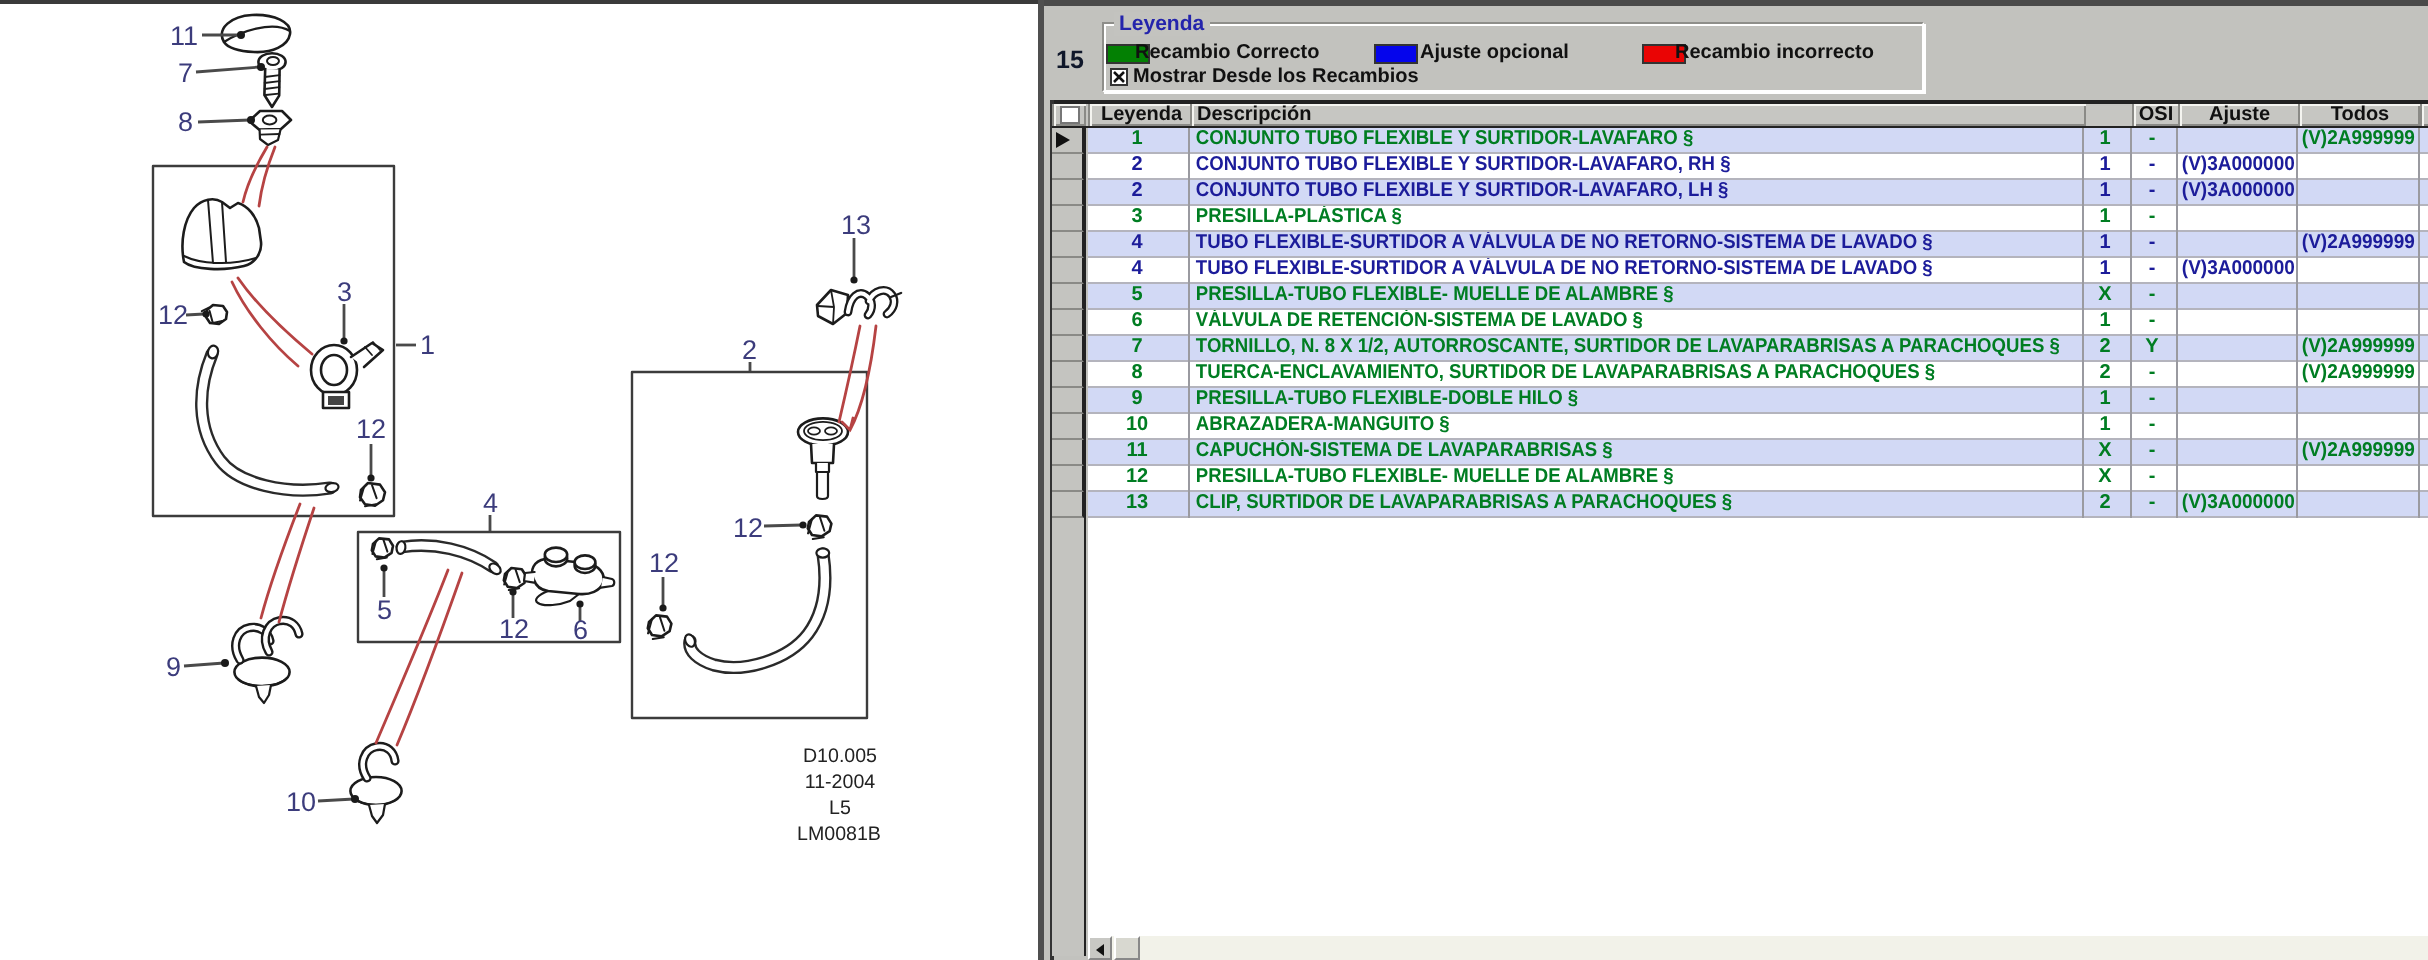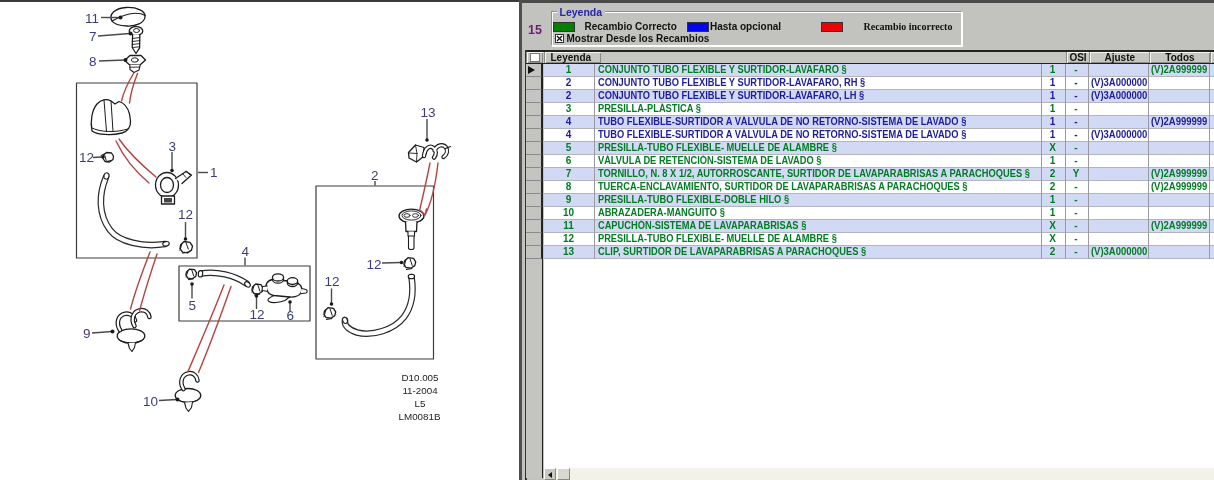--- a/index.html
+++ b/index.html
@@ -1,21 +1,21 @@
 <!DOCTYPE html>
 <html><head><meta charset="utf-8">
 <style>
   html,body{margin:0;padding:0;}
   #root{position:relative;width:1214px;height:480px;background:#fff;overflow:hidden;
         font-family:"Liberation Sans",sans-serif;}
   #topline{position:absolute;left:0;top:0;width:519px;height:1.5px;background:#3a3a3a;}
   #divider{position:absolute;left:519px;top:0;width:2.5px;height:480px;background:#4f4f4f;}
   #right{position:absolute;left:521.5px;top:0;width:692.5px;height:480px;background:#c2c2be;}
   #rtop{position:absolute;left:0;top:0;width:692.5px;height:3px;background:#4a4a4a;}
-  #num15{position:absolute;left:6.5px;top:22.5px;font-size:12.5px;font-weight:bold;color:#701a75;}
+  #num15{position:absolute;left:6.5px;top:22.5px;font-size:12.5px;font-weight:bold;color:#0f172a;}
   #gbox{position:absolute;left:29px;top:10.5px;width:409px;height:33px;
         border:1px solid #8e8e8a;border-right-color:#fff;border-bottom-color:#fff;
         box-shadow:inset 1px 1px 0 #fff, 1px 1px 0 #fff;}
   #gbox .title{position:absolute;left:5px;top:-6px;background:#c3c3bf;padding:0 3px;
         font-size:10.5px;font-weight:bold;color:#2424ac;}
   .sw{position:absolute;top:10px;width:20px;height:8.5px;border:1px solid #333;}
   .swt{position:absolute;top:9.5px;font-size:10px;font-weight:bold;color:#111;}
   #cbx{position:absolute;left:3.5px;top:22.5px;width:6.5px;height:6.5px;background:#fff;
         border:1px solid #333;}
   #cbx svg{display:block;}
@@ -232,41 +232,42 @@
 </svg>
 
   <div id="topline"></div>
   <div id="divider"></div>
   <div id="right">
     <div id="rtop"></div>
     <div id="num15">15</div>
     <div id="gbox">
       <div class="title">Leyenda</div>
       <div class="sw" style="left:1.5px;background:#038003;"></div>
-      <div class="swt" style="left:33px;">Recambio Correcto</div>
+      <div class="swt" style="left:16px;">Recambio Correcto</div>
       <div class="sw" style="left:135px;background:#0505ec;"></div>
-      <div class="swt" style="left:158.5px;">Hasta opcional</div>
+      <div class="swt" style="left:158.5px;">Ajuste opcional</div>
       <div class="sw" style="left:269.5px;background:#ea0404;"></div>
-      <div class="swt" style="left:312px;font-family:Liberation Serif, serif;">Recambio incorrecto</div>
+      <div class="swt" style="left:286px;">Recambio incorrecto</div>
       <div id="cbx">
           <svg width="7" height="7" viewBox="0 0 7 7">
             <path d="M1,1 L6,6 M6,1 L1,6" stroke="#111" stroke-width="1.3"></path>
           </svg>
         </div>
       <div id="cbt">Mostrar Desde los Recambios</div>
     </div>
     <div id="gridtop"></div>
     <div id="gleft"></div>
     <div id="tbl"></div>
     <div id="gutcol"></div>
     <div id="hdr">
       <div class="h" style="left:0;width:16px;">
           <span style="position:absolute;left:3px;top:1px;width:7.5px;height:7.5px;background:#fff;border:1px solid #777;"></span>
         </div>
       <div class="h" style="left:17.5px;width:50px;padding-left:6px;">Leyenda</div>
+      <div class="h" style="left:69px;width:444.5px;padding-left:2.5px;">Descripción</div>
       <div class="h" style="left:545px;width:24px;margin-left:40px;">Ctd.</div>
       <div class="h" style="left:539.5px;width:23px;text-align:center;">OSI</div>
       <div class="h" style="left:563px;width:59.5px;text-align:center;">Ajuste</div>
       <div class="h" style="left:623px;width:60px;text-align:center;">Todos</div>
       <div class="h" style="left:683.5px;width:4.5px;"></div>
     </div>
     <div id="hdrbot"></div>
 
 <div class="gut" style="top:63.5px">
         <div style="position:absolute;left:2px;top:2.5px;width:0;height:0;border-left:7px solid #111;border-top:4.5px solid transparent;border-bottom:4.5px solid transparent"></div>

